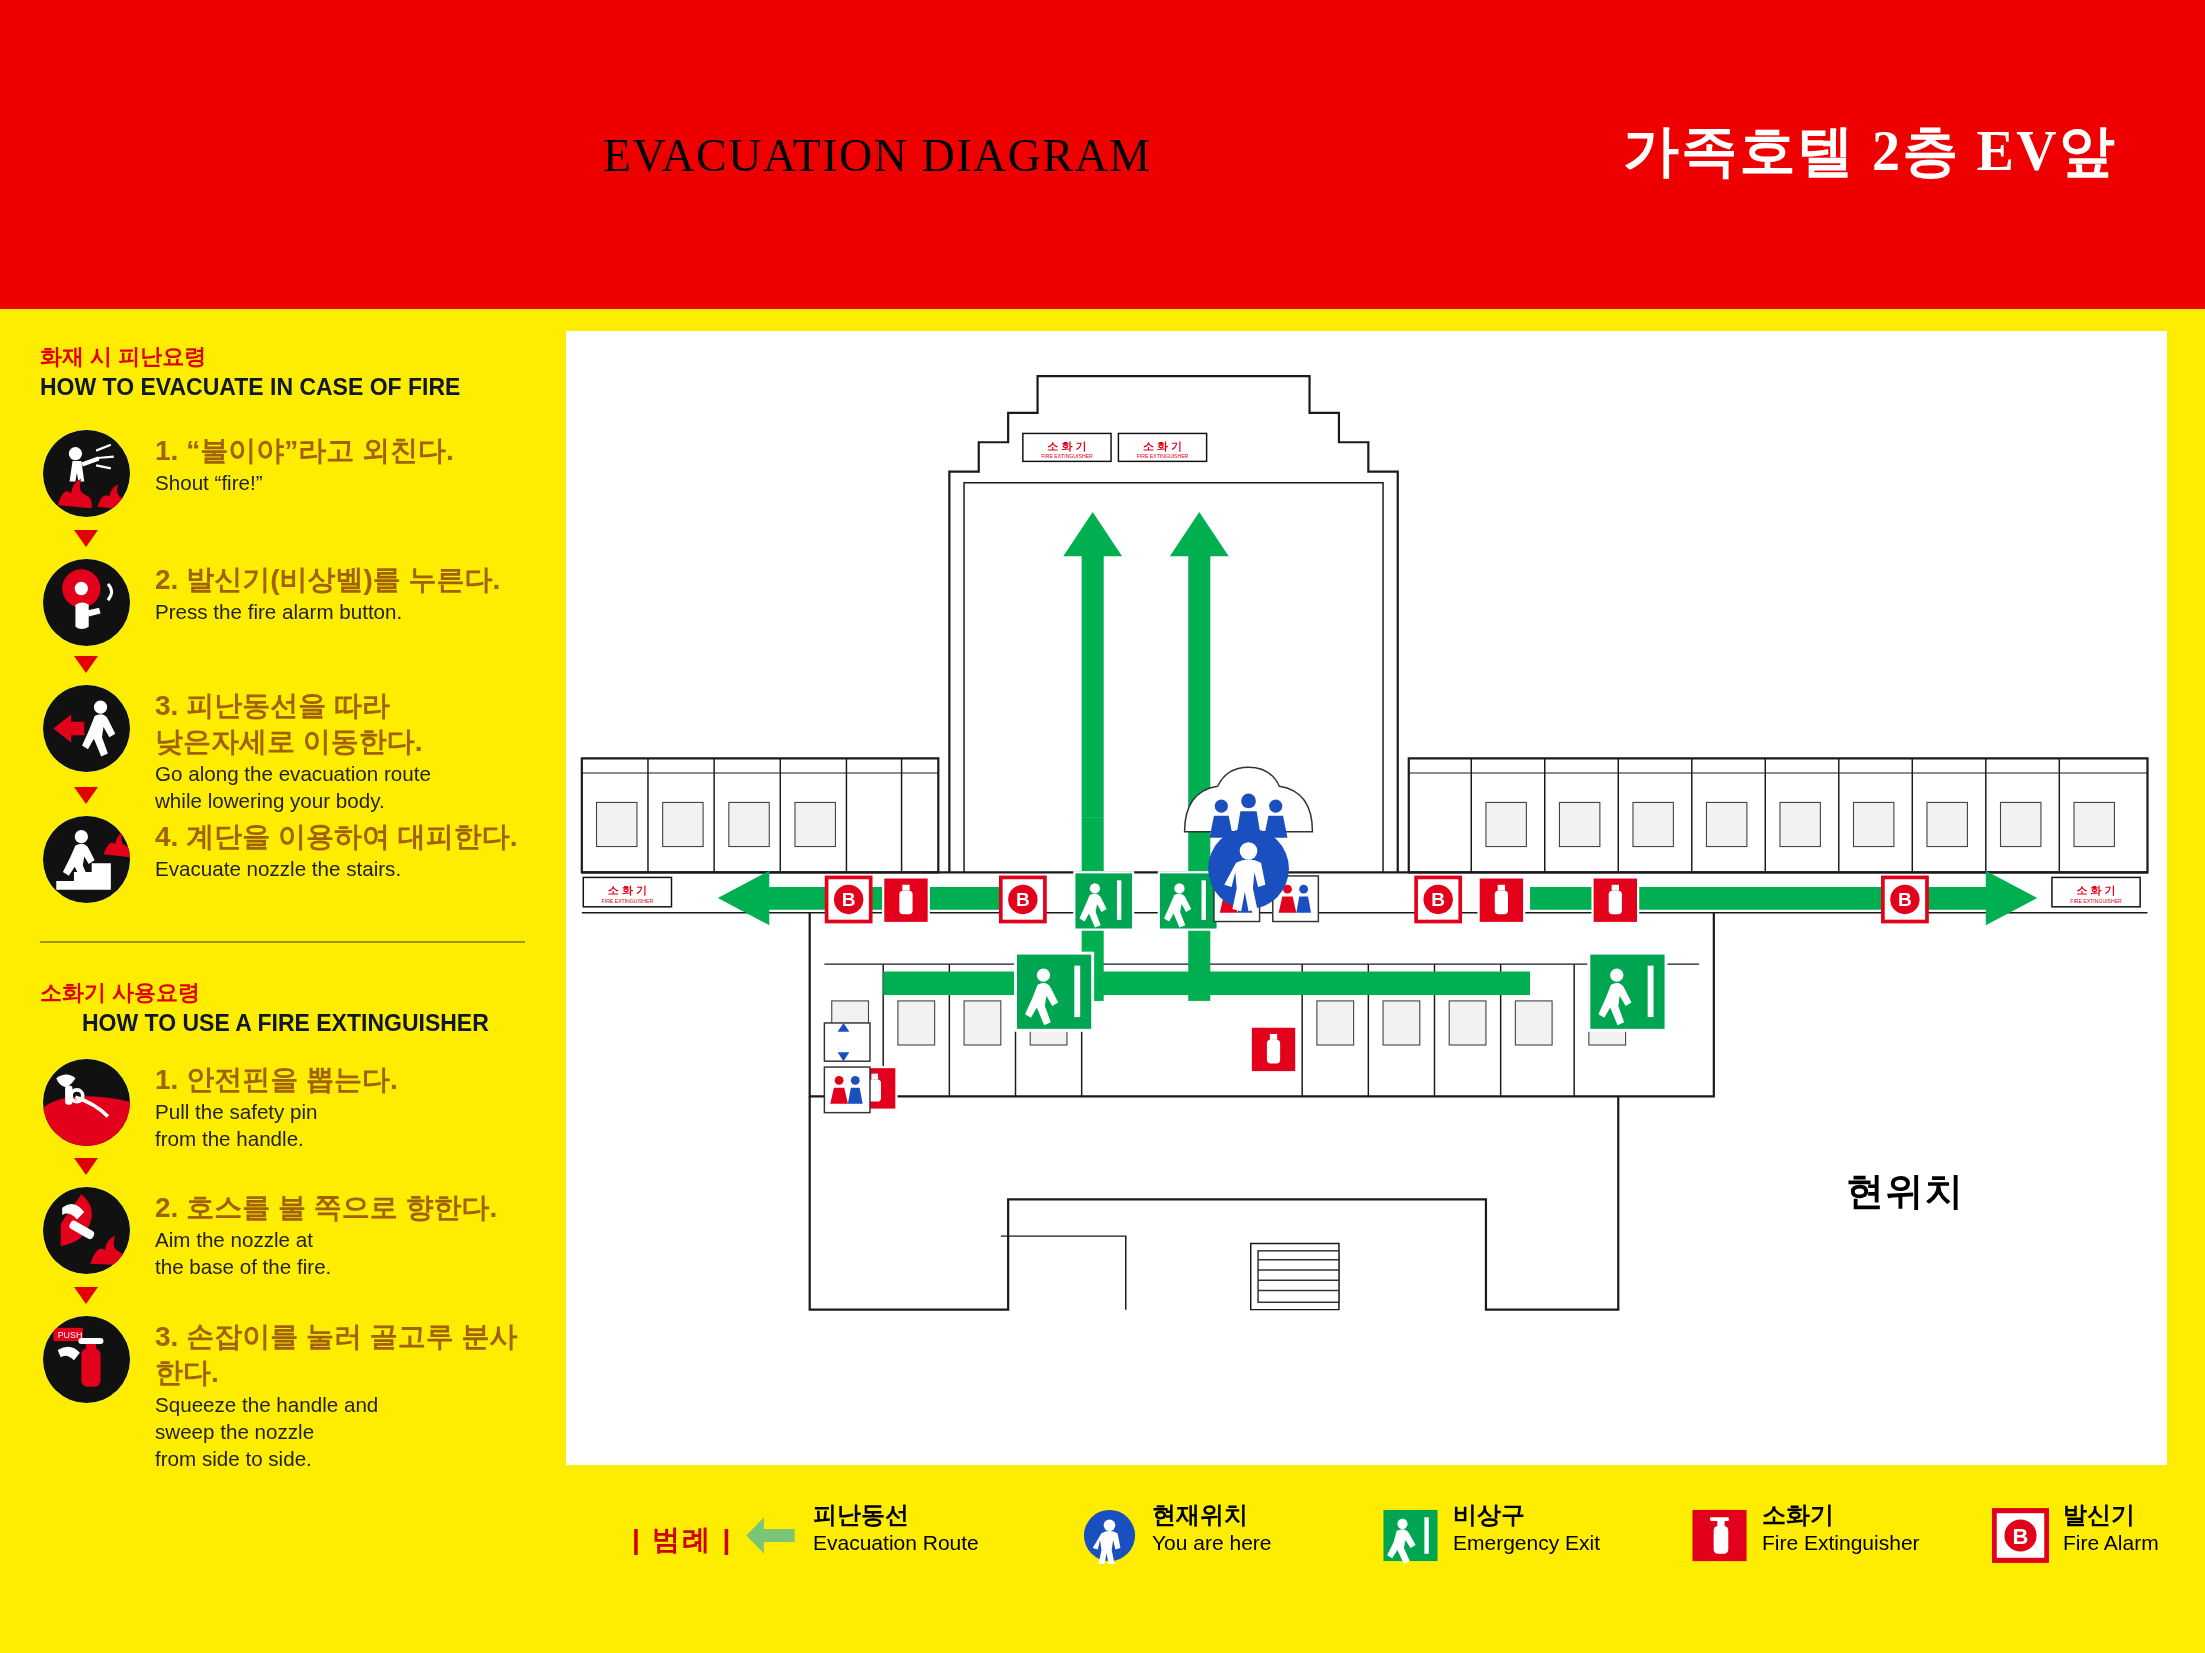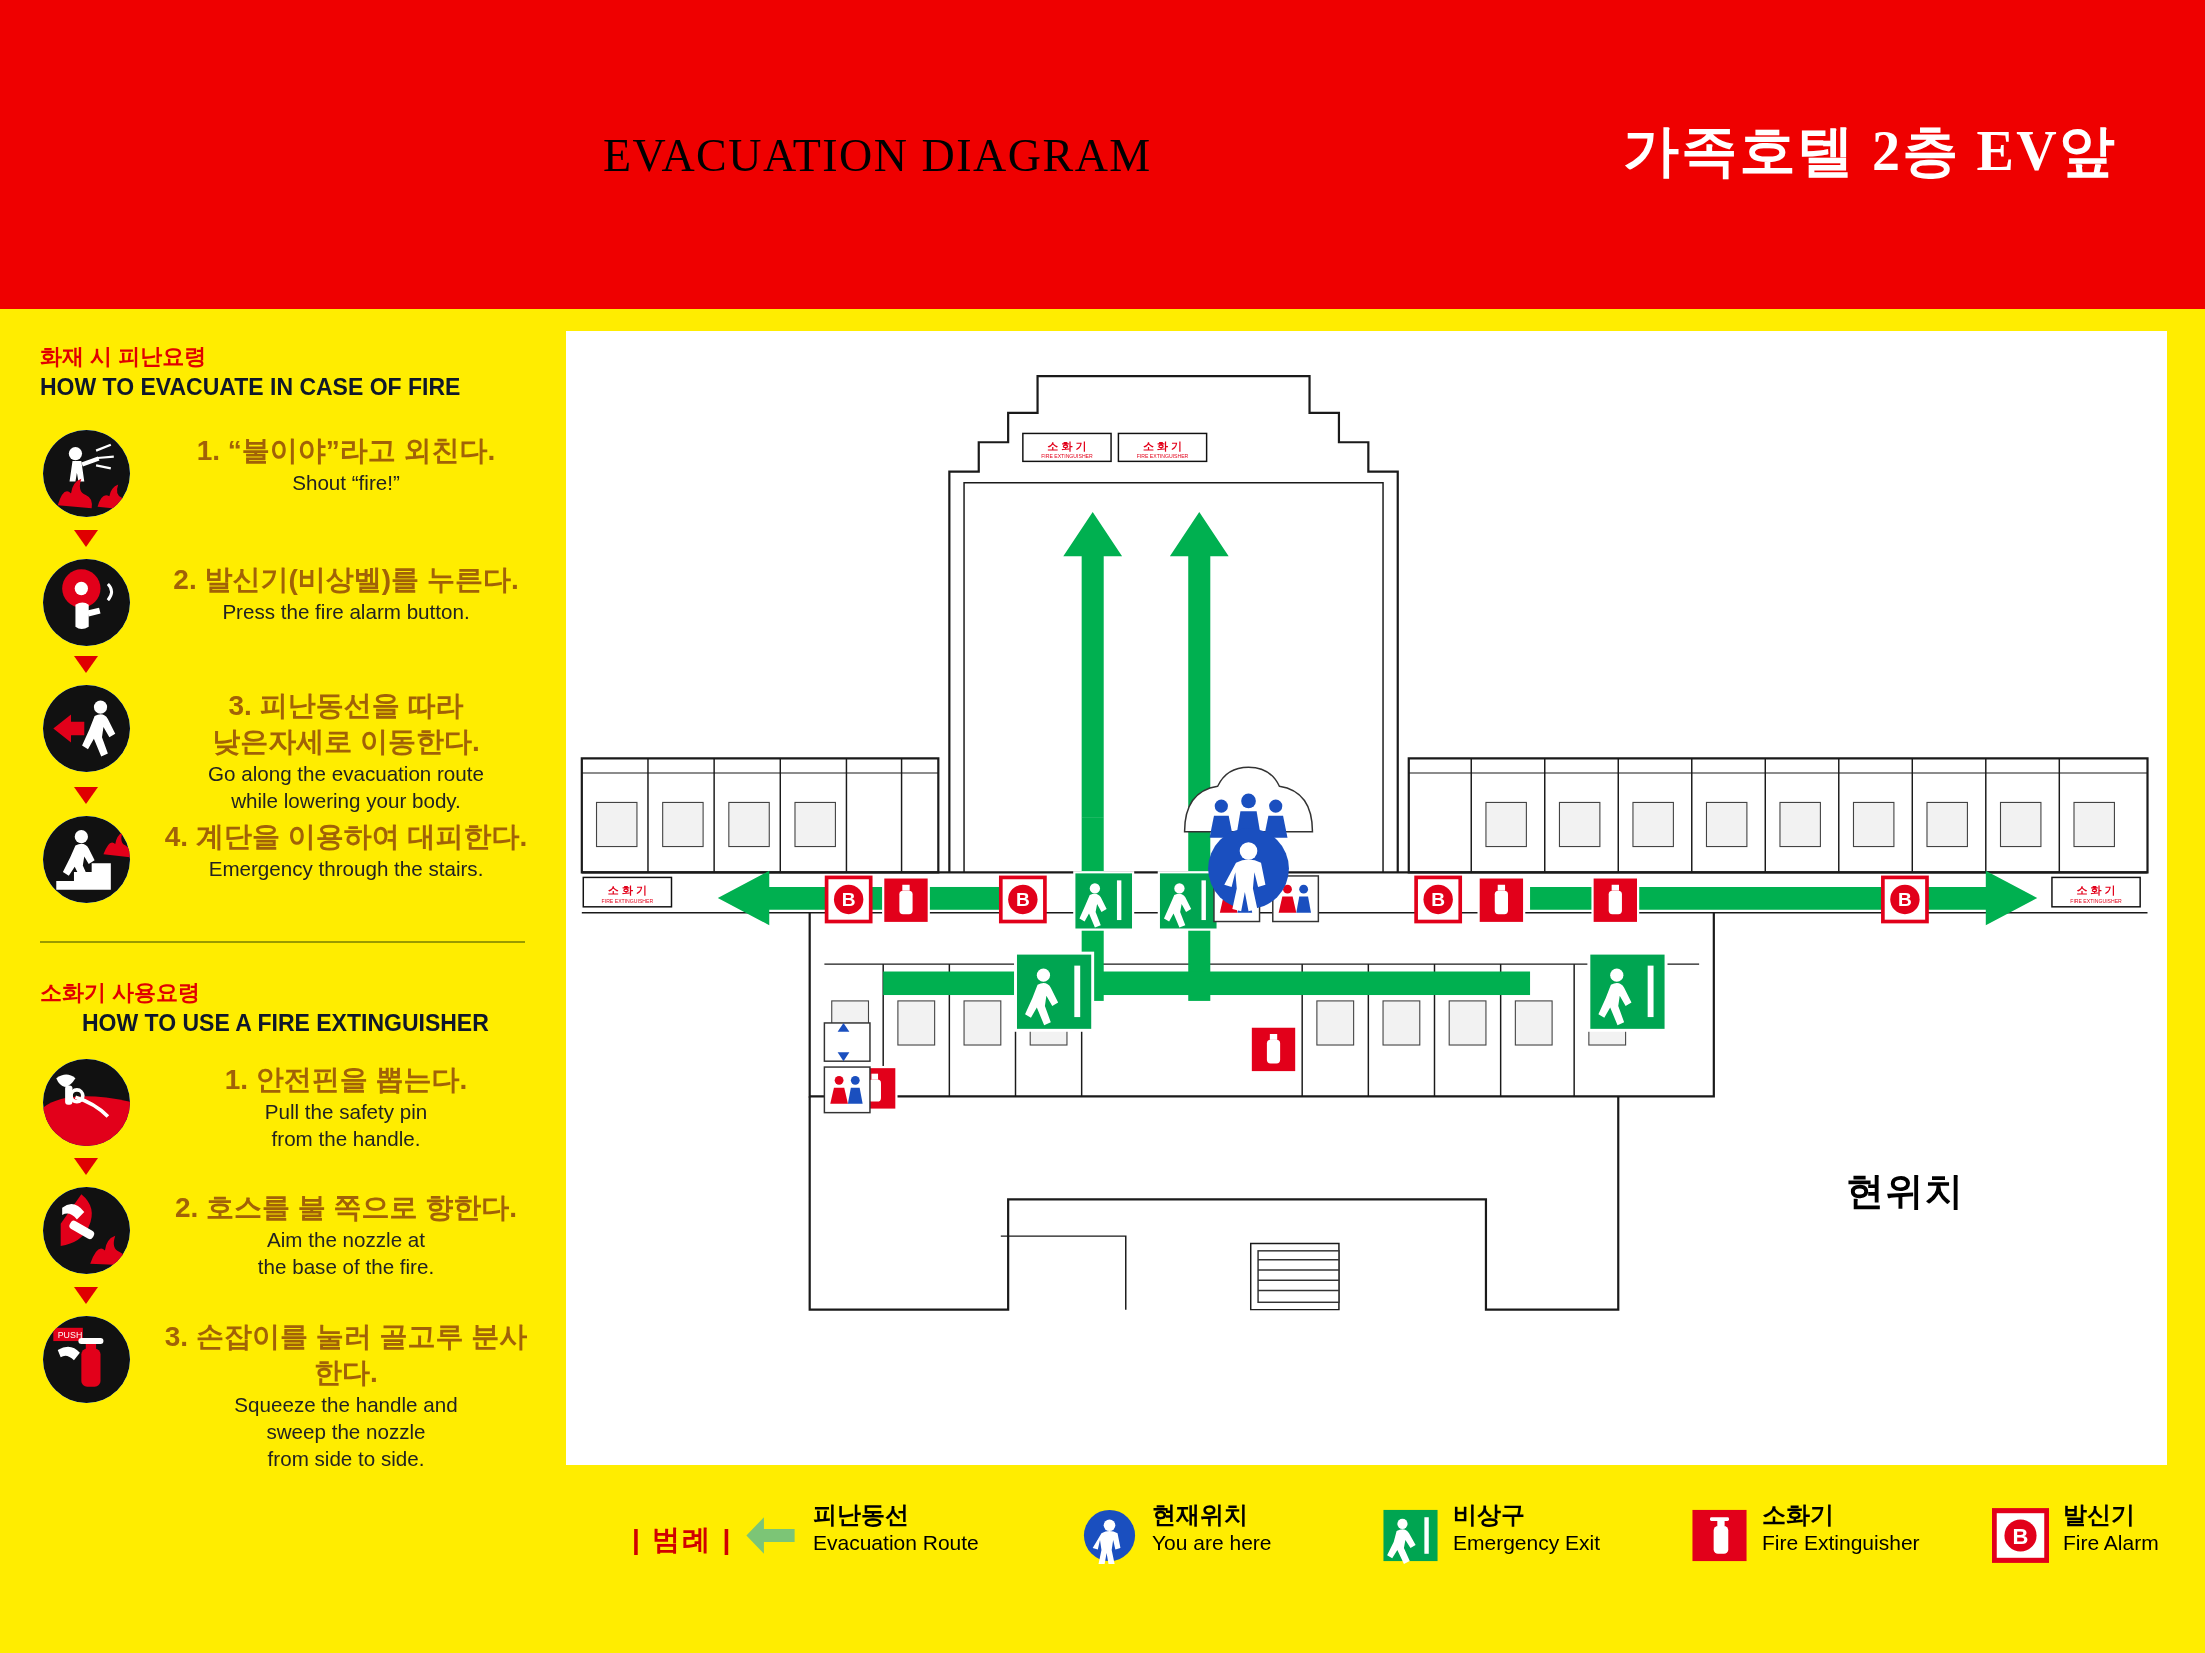--- a/index.html
+++ b/index.html
@@ -28,21 +28,20 @@
   #header .location{
     position:absolute;right:88px;top:114px;
     font-size:56px;font-weight:700;color:#ffffff;letter-spacing:2.2px;
     font-family:"Liberation Serif", serif;
     white-space:nowrap;
   }
   
   #left-panel{
     position:absolute;left:0;top:309px;width:566px;height:1345px;
     background:#ffed00;
-    text-align:center;
   }
   .sec-title-ko{
     position:absolute;font-size:22px;font-weight:700;color:#e00000;
   }
   .sec-title-en{
     position:absolute;font-size:23px;font-weight:700;color:#0f172a;
   }
   .divider{
     position:absolute;left:40px;width:485px;height:2.2px;background:#9a9a00;
   }
@@ -171,21 +170,21 @@
         <g fill="#fff">
           <path d="M18 100 L18 88 L42 88 L42 76 L66 76 L66 64 L92 64 L92 100 Z"></path>
           <circle cx="52" cy="28" r="9"></circle>
           <path d="M44 40 q12 -6 18 4 l8 16 -8 5 -6 -10 -2 12 8 18 -9 4 -10 -20 -8 12 -8 -5 10 -20 z"></path>
         </g>
         <path d="M82 52 q8 -22 16 -14 q2 -12 10 -16 q-5 14 4 18 q8 4 6 16 z" fill="#e2001a"></path>
       </svg>
     </div>
     <div class="txt">
       <div class="ko">4. 계단을 이용하여 대피한다.</div>
-      <div class="en">Emergency through the stairs.</div>
+      <div class="en">Evacuate nozzle the stairs.</div>
     </div>
   </div>
 
   <div class="divider" style="top:632px;"></div>
 
   <div class="sec-title-ko" style="left:40px;top:669px;">소화기 사용요령</div>
   <div class="sec-title-en" style="left:44px;top:701px;margin-left:38px;">HOW TO USE A FIRE EXTINGUISHER</div>
 
   <div class="step" style="left:43px;top:750px;">
     <div class="badge">

